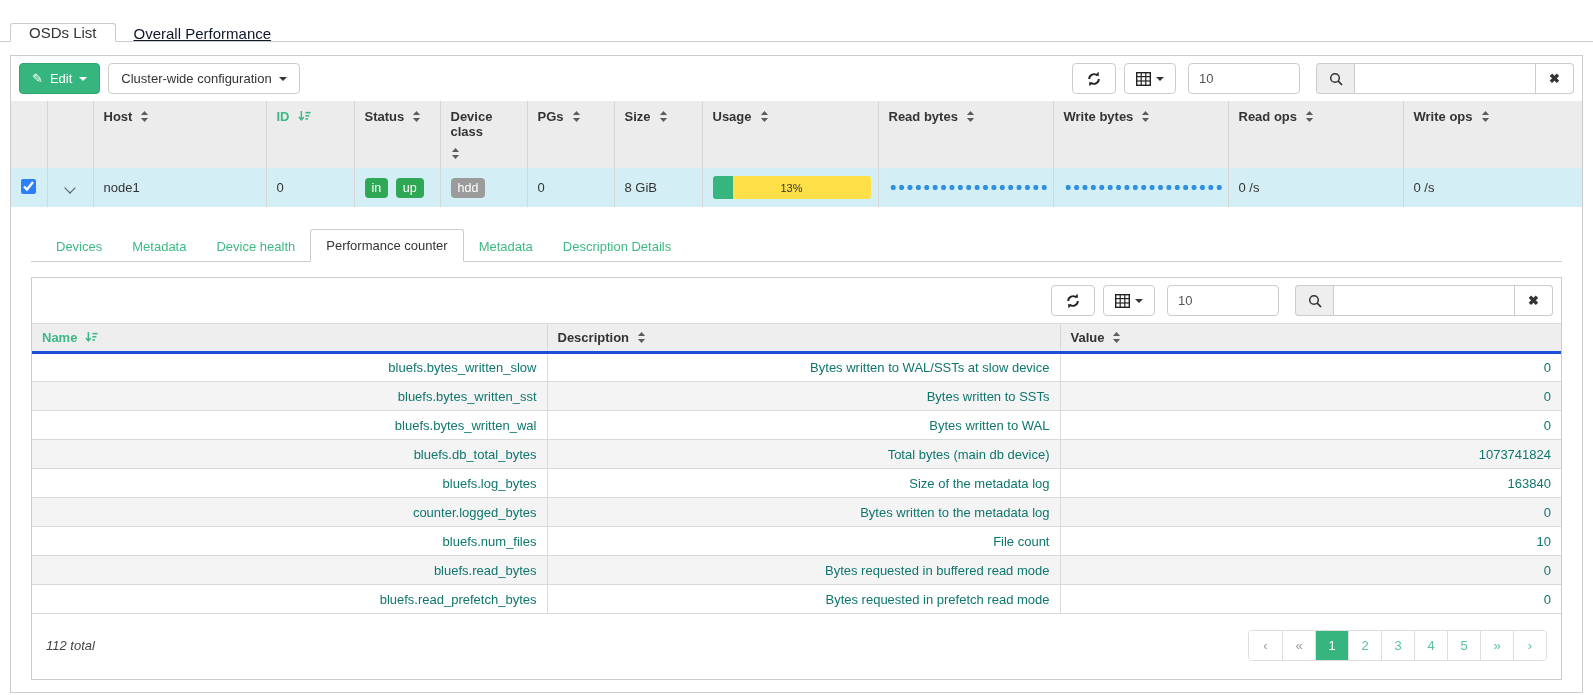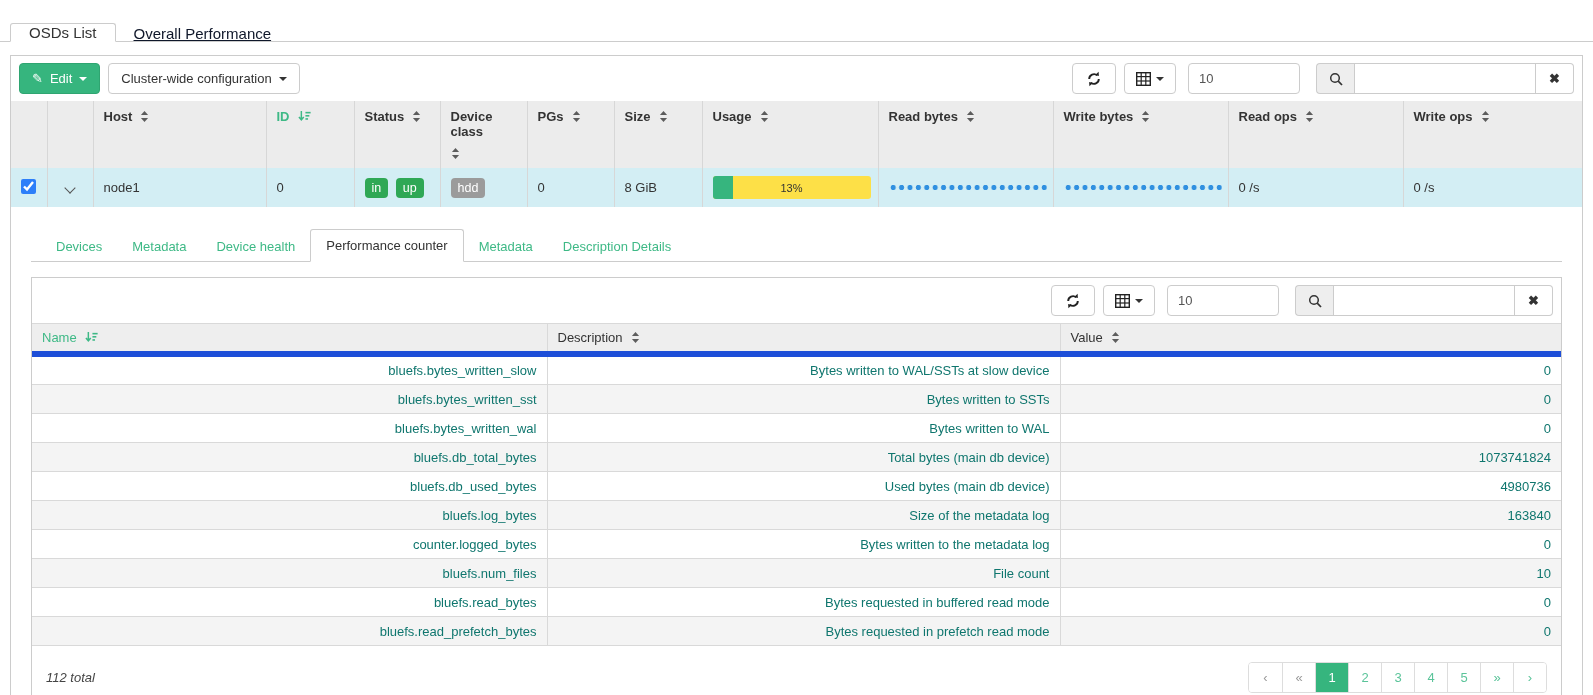--- a/index.html
+++ b/index.html
@@ -80,21 +80,21 @@
   .detail-tabs { display:flex; align-items:flex-end; border-bottom:1px solid #ccc; padding-left:10px; }
   .detail-tab { padding:8px 15px; margin-bottom:-1px; cursor:pointer; font-size:13px; color:#3eb986; }
   .detail-tab.active { background:#fff; border:1px solid #ccc; border-bottom:1px solid #fff;
     border-radius:3px 3px 0 0; color:#333; }
 
   .inner-card { border:1px solid #ccc; margin-top:15px; }
 
   .counter-table th, .counter-table td { border:1px solid #d9d9d9; padding:6px 10px;
     text-align:left; font-size:13px; }
   .counter-table { border-top:1px solid #d9d9d9; }
-  .counter-table th { background:#eee; border-bottom:6px solid #1d4ed8; font-weight:400; height:27px; }
+  .counter-table th { background:#eee; border-bottom:3px solid #1d4ed8; font-weight:700; height:27px; }
   .counter-table td { height:29px; color:#0f766e; background:#fff;text-align:right; }
   .counter-table tbody tr:nth-child(even) td { background:#f4f4f4; }
   .counter-table th, .counter-table td { border-left:none; border-right:1px solid #d9d9d9; }
   .counter-table th:last-child, .counter-table td:last-child { border-right:none; }
 
   .inner-footer { display:flex; align-items:center; justify-content:space-between;
     padding:16px 14px 18px 14px; }
   .total-label { font-style:italic; color:#444; }
 
   .pagination { display:flex; border:1px solid #ddd; border-radius:4px; overflow:hidden; }
@@ -415,25 +415,20 @@
             <td>bluefs.bytes_written_wal</td>
             <td>Bytes written to WAL</td>
             <td>0</td>
           </tr>
           <tr>
             <td>bluefs.db_total_bytes</td>
             <td>Total bytes (main db device)</td>
             <td>1073741824</td>
           </tr>
           <tr>
-            <td>bluefs.db_used_bytes</td>
-            <td>Used bytes (main db device)</td>
-            <td>4980736</td>
-          </tr>
-          <tr>
             <td>bluefs.log_bytes</td>
             <td>Size of the metadata log</td>
             <td>163840</td>
           </tr>
           <tr>
             <td>counter.logged_bytes</td>
             <td>Bytes written to the metadata log</td>
             <td>0</td>
           </tr>
           <tr>

